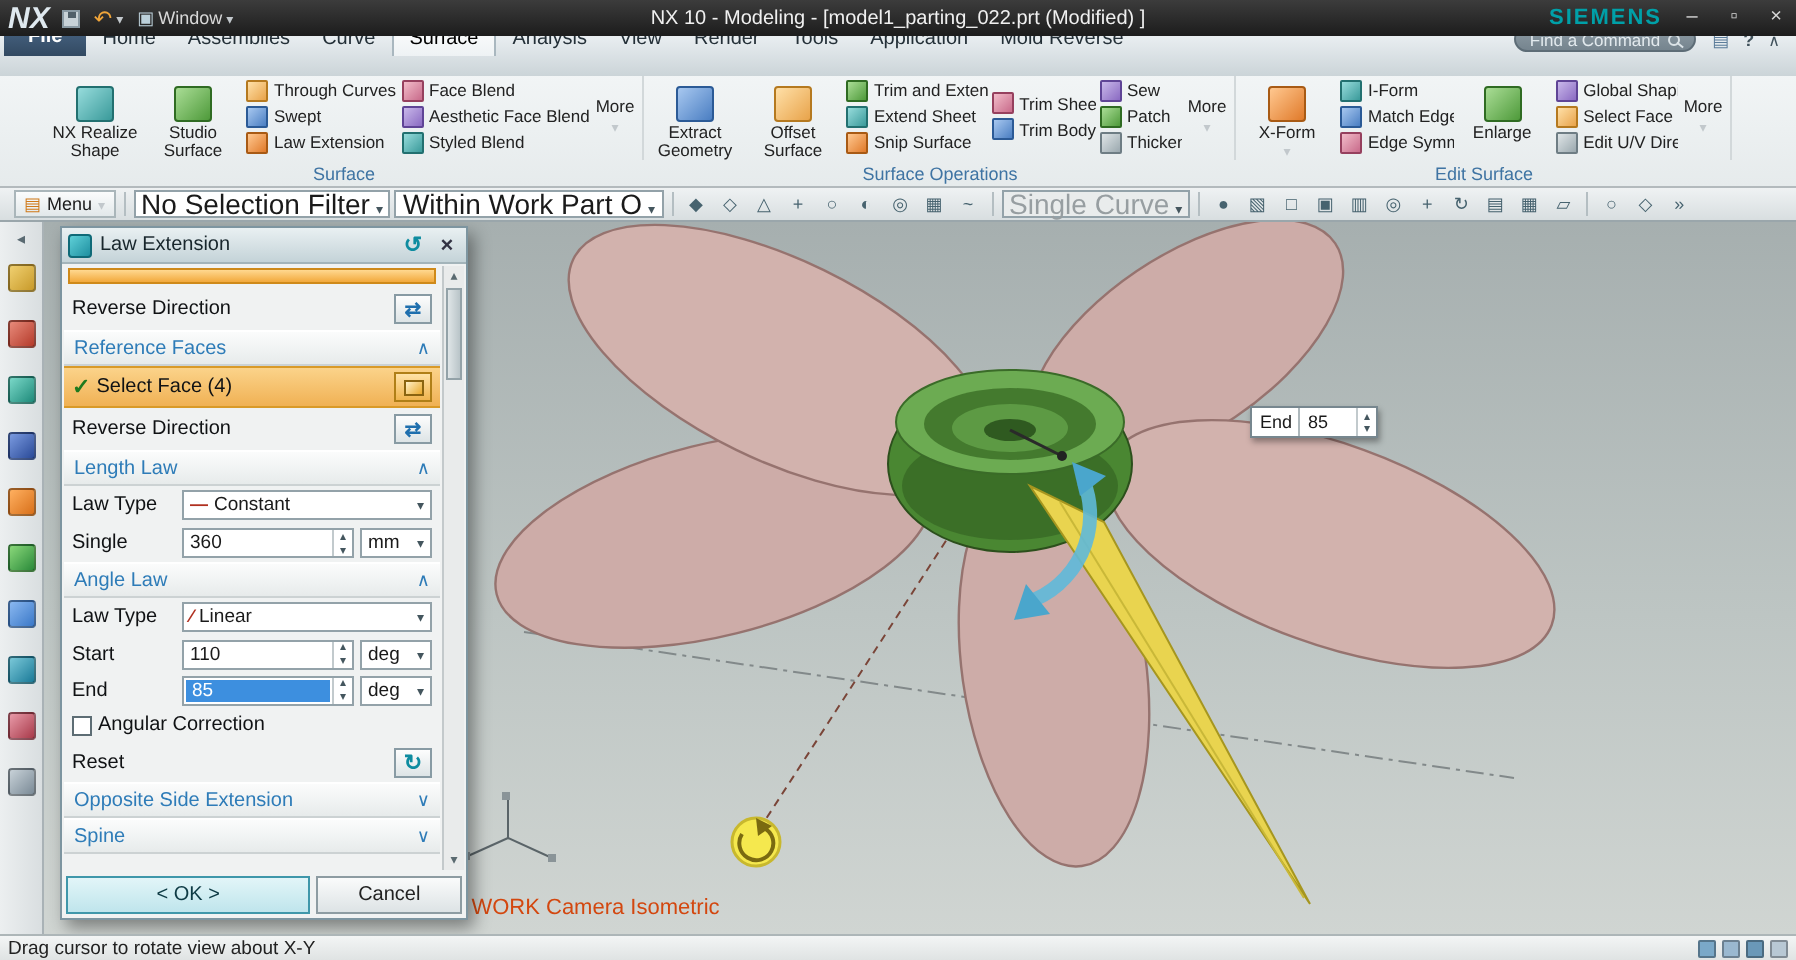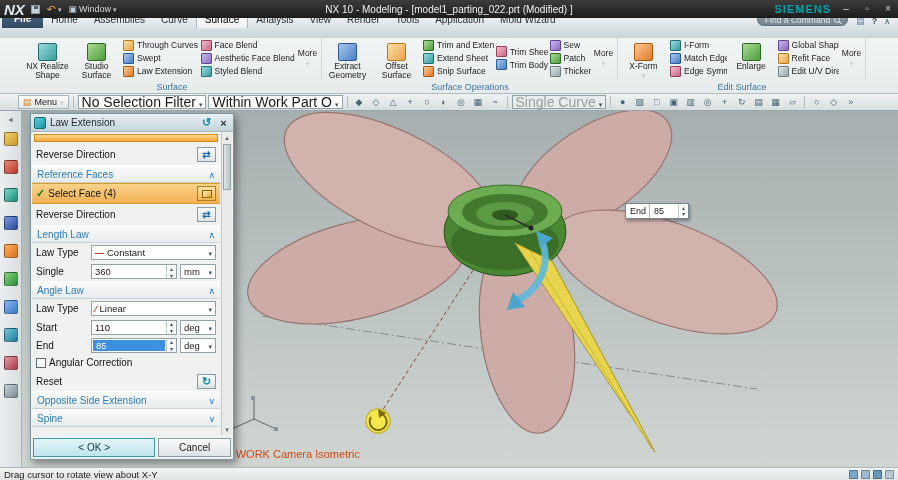--- a/index.html
+++ b/index.html
@@ -51,21 +51,21 @@
   .ic-tan{background:linear-gradient(135deg,#ffe0a8,#e8a34a);border:1px solid #b5791f}
   .ic-green{background:linear-gradient(135deg,#aadd96,#4e9a3a);border:1px solid #2f6b22}
   .ic-teal{background:linear-gradient(135deg,#97dcdc,#3a9a9a);border:1px solid #227070}
   .ic-blue{background:linear-gradient(135deg,#a8c8f0,#4a7ec2);border:1px solid #2b5a96}
   .ic-pink{background:linear-gradient(135deg,#f2bcc9,#c86a8a);border:1px solid #96405e}
   .ic-orange{background:linear-gradient(135deg,#ffc890,#e07a2a);border:1px solid #a85a14}
   .ic-purple{background:linear-gradient(135deg,#c9b8ea,#8a6ac2);border:1px solid #5f4496}
   .ic-gray{background:linear-gradient(135deg,#dfe5e7,#9aa8ae);border:1px solid #6e7d84}
 
   
-  .toolbar{position:absolute;top:94px;left:0;right:0;height:17px;background:linear-gradient(#eff2f3,#d8dee0);border-bottom:1px solid #9aa6ab;display:flex;align-items:center;gap:2px;padding:0 18px;z-index:30}
+  .toolbar{position:absolute;top:94px;left:0;right:0;height:17px;background:linear-gradient(#eff2f3,#d8dee0);border-bottom:1px solid #9aa6ab;display:flex;align-items:center;gap:2px;padding:0 7px;z-index:30}
   .menu-btn{display:flex;align-items:center;gap:3px;border:1px solid #aab6ba;background:linear-gradient(#fbfcfc,#e2e8ea);height:14px;padding:0 4px;font-size:9px}
   .menu-ico::after{content:"▤";color:#cf7a1a;font-size:9px}
   .tb-dd{height:14px;border:1px solid #93a2a9;background:#fff;font-size:14px;display:flex;align-items:center;gap:3px;padding:0 3px;white-space:nowrap}
   .tb-dd .dda::after{color:#45565e}
   .tb-dd-dis{background:#e9ecec;color:#979ea1}
   .tbsep{width:1px;height:12px;background:#b4bec2;margin:0 2px;flex:0 0 auto}
   .tbi{width:15px;height:14px;display:flex;align-items:center;justify-content:center;color:#47636f;font-size:9px;flex:0 0 auto}
   .g-dia::after{content:"◆"} .g-odia::after{content:"◇"} .g-tri::after{content:"△"} .g-plus::after{content:"+"}
   .g-circ::after{content:"○"} .g-half::after{content:"◐"} .g-bull::after{content:"◎"} .g-grid::after{content:"▦"}
   .g-tld::after{content:"~"} .g-dot::after{content:"●"} .g-shade::after{content:"▧"} .g-sq::after{content:"□"}
@@ -167,21 +167,21 @@
     <div class="tab tab-file">File</div>
     <div class="tab">Home</div>
     <div class="tab">Assemblies</div>
     <div class="tab">Curve</div>
     <div class="tab tab-active">Surface</div>
     <div class="tab">Analysis</div>
     <div class="tab">View</div>
     <div class="tab">Render</div>
     <div class="tab">Tools</div>
     <div class="tab">Application</div>
-    <div class="tab">Mold Wizard</div>
+    <div class="tab">Mold Reverse</div>
     <div class="cmdpill">
       <span>Find a Command</span>
       <span class="mag"></span>
     </div>
     <div class="tb-mini">
       <span class="mini-book"></span>
       <span class="mini-help"></span>
       <span class="mini-up"></span>
     </div>
   </div>
@@ -314,21 +314,21 @@
           <span class="ric ic-green"></span>
           <span>Enlarge</span>
         </div>
         <div class="smallcol">
           <div class="si">
               <span class="sic ic-purple"></span>
               <span class="sil">Global Shaping</span>
             </div>
           <div class="si">
               <span class="sic ic-tan"></span>
-              <span class="sil">Refit Face</span>
+              <span class="sil">Select Face</span>
             </div>
           <div class="si">
               <span class="sic ic-gray"></span>
               <span class="sil">Edit U/V Direction</span>
             </div>
         </div>
         <div class="morebtn">
             <span>More</span>
             <span class="dda"></span>
           </div>

